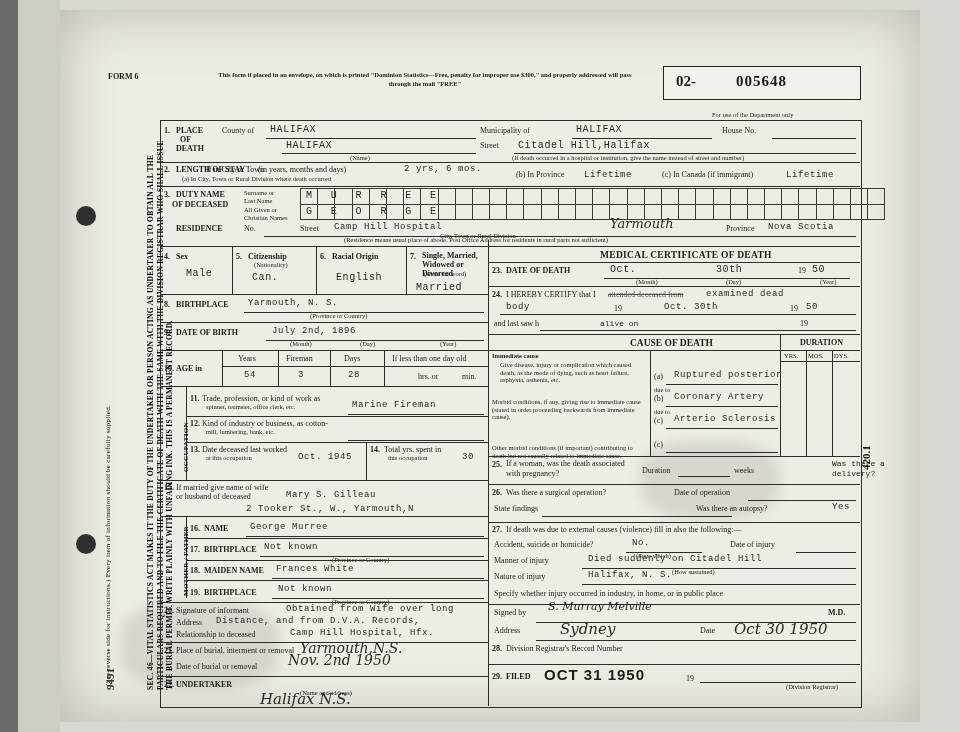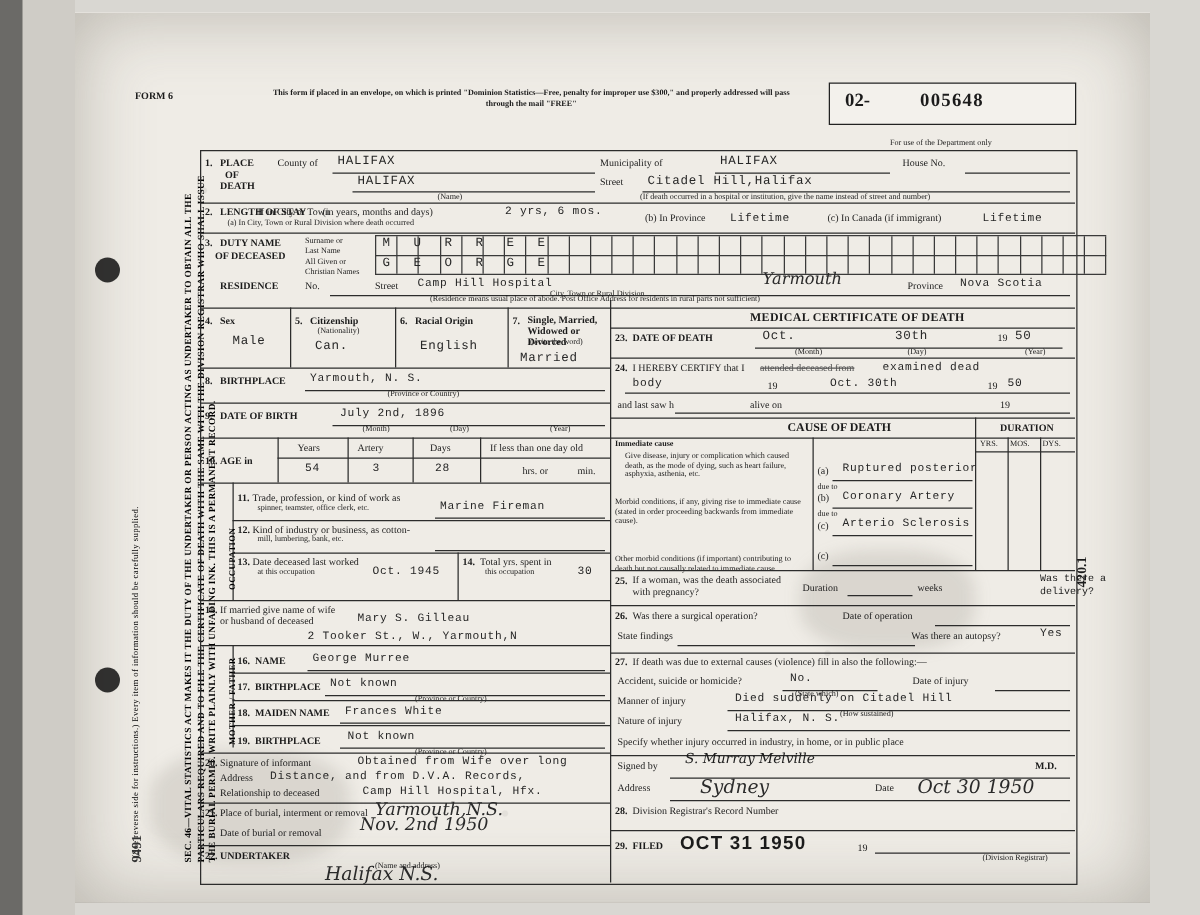--- a/index.html
+++ b/index.html
@@ -249,21 +249,21 @@
   <div class="t sm" style="left:506px;top:290px;">I HEREBY CERTIFY that I</div>
   <div class="t sm" style="left:608px;top:290px;text-decoration:line-through;color:#555;">attended deceased from</div>
   <div class="type sm2" style="position:absolute;left:706px;top:289px;">examined dead</div>
   <div class="type sm2" style="position:absolute;left:506px;top:302px;">body</div>
   <div class="t sm" style="left:614px;top:304px;">19</div>
   <div class="type sm2" style="position:absolute;left:664px;top:302px;">Oct. 30th</div>
   <div class="t sm" style="left:790px;top:304px;">19</div>
   <div class="type sm2" style="position:absolute;left:806px;top:302px;">50</div>
   <div class="rule" style="left:500px;top:314px;width:356px;"></div>
   <div class="t sm" style="left:494px;top:319px;">and last saw h</div>
-  <div class="t sm" style="left:600px;top:319px;">alive on</div>
+  <div class="t sm" style="left:600px;top:319px;font-family:Liberation Mono, monospace;">alive on</div>
   <div class="t sm" style="left:800px;top:319px;">19</div>
   <div class="rule" style="left:540px;top:330px;width:316px;"></div>
 
   <div class="rule" style="left:488px;top:334px;width:372px;"></div>
 
   <div class="t md b" style="left:630px;top:338px;">CAUSE OF DEATH</div>
   <div class="vrule" style="left:780px;top:334px;height:122px;"></div>
   <div class="t sm b" style="left:800px;top:338px;">DURATION</div>
   <div class="rule" style="left:780px;top:350px;width:80px;"></div>
   <div class="t tiny" style="left:784px;top:352px;">YRS.</div>
@@ -303,21 +303,21 @@
   <div class="t sm" style="left:734px;top:466px;">weeks</div>
   <div class="t sm" style="left:832px;top:459px;width:66px;white-space:normal;line-height:9.5px;font-family:Liberation Mono, monospace;">Was there a delivery?</div>
   <div class="rule" style="left:488px;top:484px;width:372px;"></div>
 
   <div class="t sm b" style="left:492px;top:488px;">26.</div>
   <div class="t sm" style="left:506px;top:488px;">Was there a surgical operation?</div>
   <div class="t sm" style="left:674px;top:488px;">Date of operation</div>
   <div class="rule" style="left:748px;top:500px;width:108px;"></div>
   <div class="t sm" style="left:494px;top:504px;">State findings</div>
   <div class="rule" style="left:542px;top:516px;width:190px;"></div>
-  <div class="t sm" style="left:729px;top:504px;">Was there an autopsy?</div>
+  <div class="t sm" style="left:696px;top:504px;">Was there an autopsy?</div>
   <div class="type sm2" style="position:absolute;left:832px;top:502px;">Yes</div>
   <div class="rule" style="left:488px;top:522px;width:372px;"></div>
 
   <div class="t sm b" style="left:492px;top:525px;">27.</div>
   <div class="t sm" style="left:506px;top:525px;">If death was due to external causes (violence) fill in also the following:—</div>
   <div class="t sm" style="left:494px;top:540px;">Accident, suicide or homicide?</div>
   <div class="type sm2" style="position:absolute;left:632px;top:538px;">No.</div>
   <div class="t sm" style="left:730px;top:540px;">Date of injury</div>
   <div class="rule" style="left:626px;top:552px;width:76px;"></div>
   <div class="t tiny" style="left:636px;top:552px;">(State which)</div>
@@ -374,21 +374,21 @@
   <div class="rule" style="left:160px;top:350px;width:328px;"></div>
 
   <div class="t sm b" style="left:164px;top:364px;">10.</div>
   <div class="t sm b" style="left:176px;top:364px;">AGE in</div>
   <div class="vrule" style="left:222px;top:350px;height:36px;"></div>
   <div class="vrule" style="left:278px;top:350px;height:36px;"></div>
   <div class="vrule" style="left:330px;top:350px;height:36px;"></div>
   <div class="vrule" style="left:384px;top:350px;height:36px;"></div>
   <div class="rule" style="left:222px;top:366px;width:266px;"></div>
   <div class="t sm" style="left:238px;top:354px;">Years</div>
-  <div class="t sm" style="left:286px;top:354px;">Artery</div>
+  <div class="t sm" style="left:286px;top:354px;">Fireman</div>
   <div class="t sm" style="left:344px;top:354px;">Days</div>
   <div class="t sm" style="left:392px;top:354px;">If less than one day old</div>
   <div class="type sm2" style="position:absolute;left:244px;top:370px;">54</div>
   <div class="type sm2" style="position:absolute;left:298px;top:370px;">3</div>
   <div class="type sm2" style="position:absolute;left:348px;top:370px;">28</div>
   <div class="t sm" style="left:418px;top:372px;">hrs. or</div>
   <div class="t sm" style="left:462px;top:372px;">min.</div>
 
   <div class="rule" style="left:160px;top:386px;width:328px;"></div>
 

